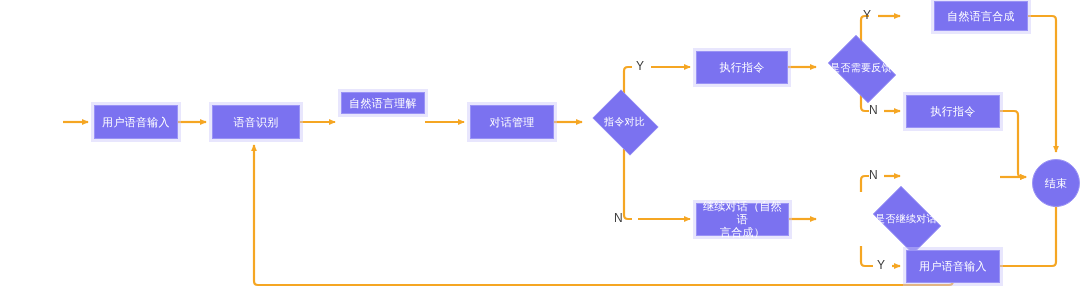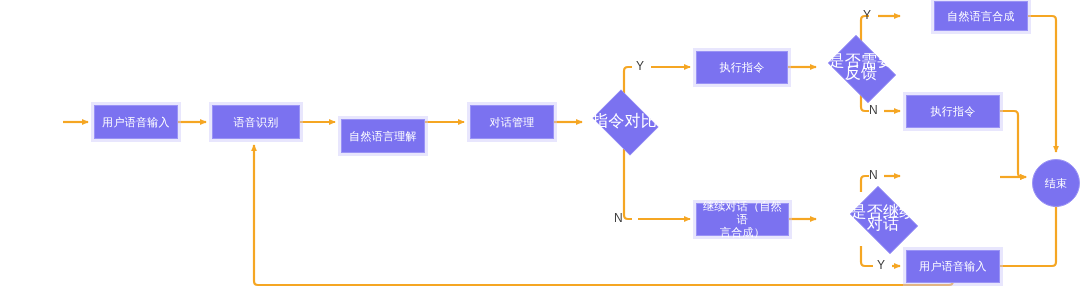--- a/index.html
+++ b/index.html
@@ -64,23 +64,22 @@
     top: 0;
     width: 100%;
     height: 100%;
     background: #7b72f0;
     transform: rotate(45deg) scale(0.707);
     border: 1px solid #9a93f5;
   }
   .node.decision .label {
     position: relative;
     z-index: 2;
-    font-size: 16px;
+    font-size: 10px;
     line-height: 12px;
-    font-family: Liberation Mono, monospace;
   }
   .branch-label {
     position: absolute;
     color: #3d3d3d;
     font-size: 12px;
     line-height: 14px;
     z-index: 4;
     font-family: "Liberation Sans", sans-serif;
   }
 </style>
@@ -144,21 +143,21 @@
 
 
   <div class="node process" style="left:94px; top:105px; width:84px; height:34px;">
     <span class="label">用户语音输入</span>
   </div>
 
   <div class="node process" style="left:212px; top:105px; width:88px; height:34px;justify-content:center;">
     <span class="label">语音识别</span>
   </div>
 
-  <div class="node process" style="left:341px; top:119px; width:84px; height:34px;">
+  <div class="node process" style="left:341px; top:92px; width:84px; height:22px;">
     <span class="label">自然语言理解</span>
   </div>
 
   <div class="node decision" style="left:588px; top:94px; width:73px; height:55px;">
     <span class="diamond-shape"></span>
     <span class="label">指令对比</span>
   </div>
 
   <div class="node process" style="left:470px; top:105px; width:84px; height:34px;">
     <span class="label">对话管理</span>
@@ -179,21 +178,21 @@
 
   <div class="node process" style="left:906px; top:95px; width:94px; height:33px;">
     <span class="label">执行指令</span>
   </div>
 
   <div class="node process" style="left:696px; top:203px; width:93px; height:33px;">
     <span class="label">继续对话（自然语
 言合成）</span>
   </div>
 
-  <div class="node decision" style="left:844px; top:192px; width:78px; height:54px;">
+  <div class="node decision" style="left:867px; top:192px; width:78px; height:54px;">
     <span class="diamond-shape"></span>
     <span class="label">是否继续对话</span>
   </div>
 
 
   <div class="node process" style="left:906px; top:250px; width:94px; height:33px;">
     <span class="label">用户语音输入</span>
   </div>
 
   <div class="node terminator" style="left:1032px; top:159px; width:48px; height:48px;">

